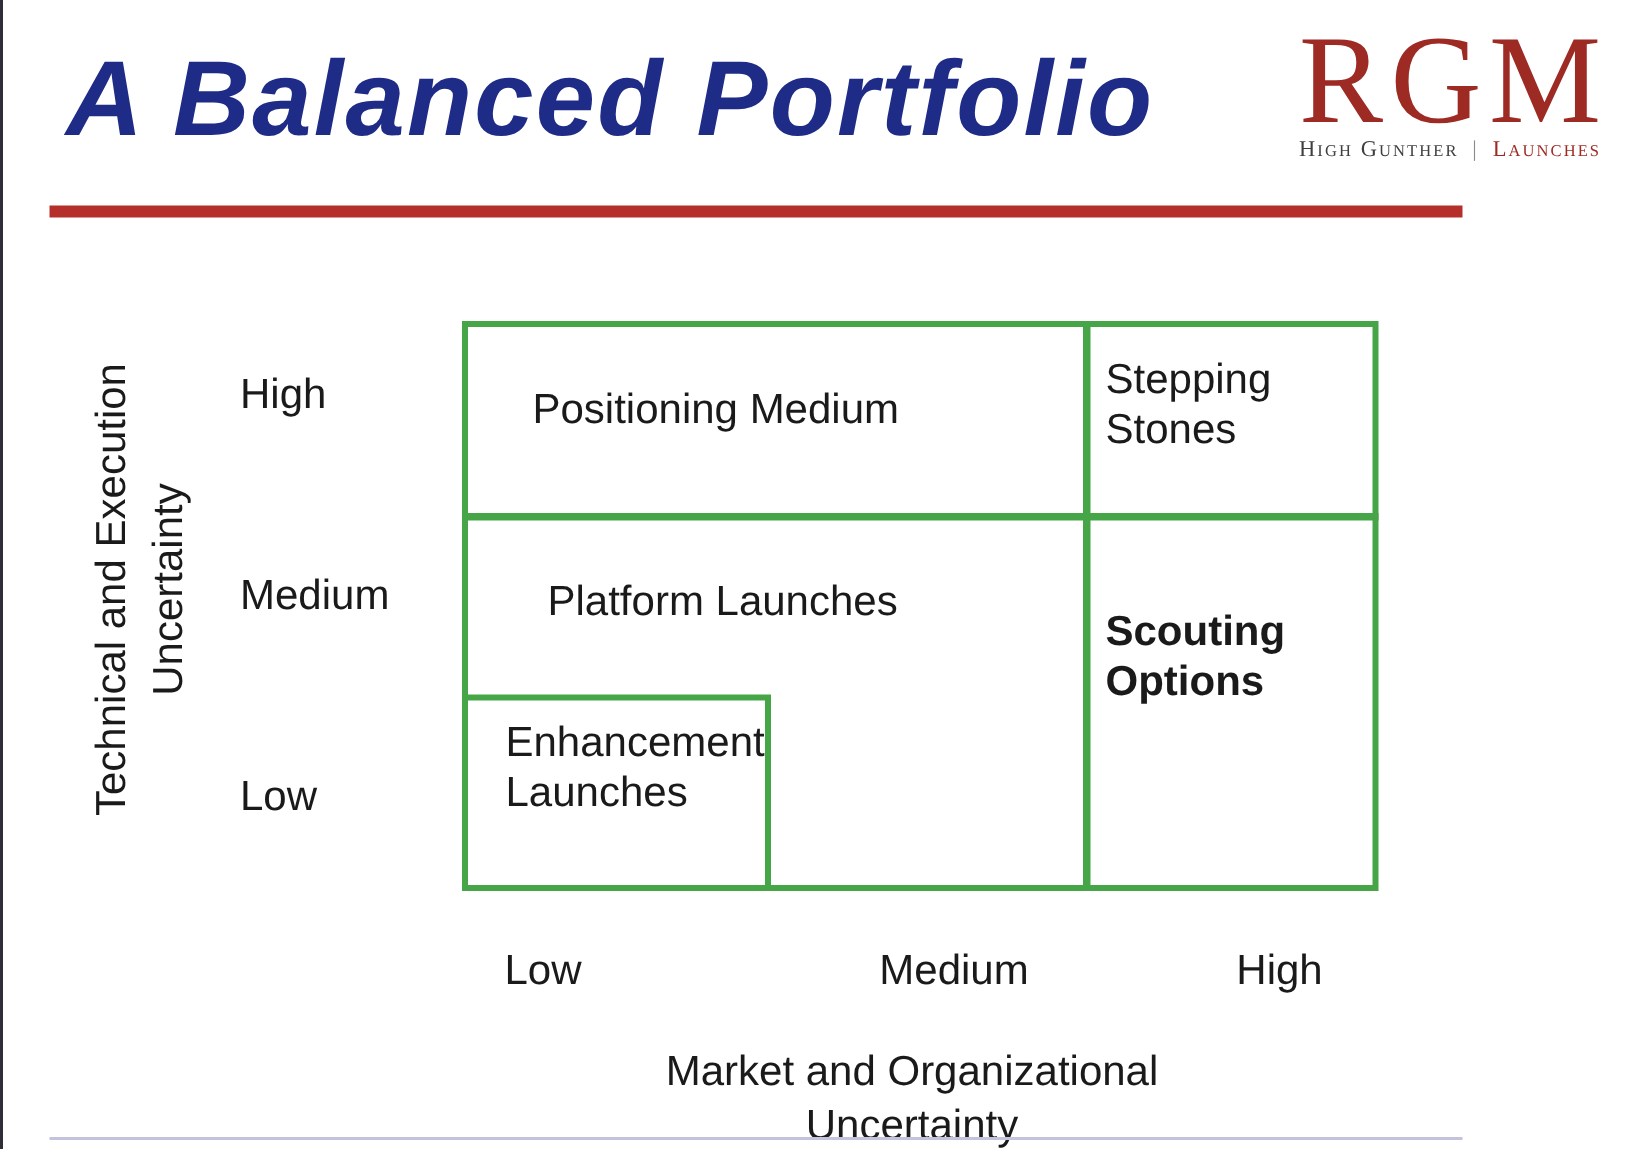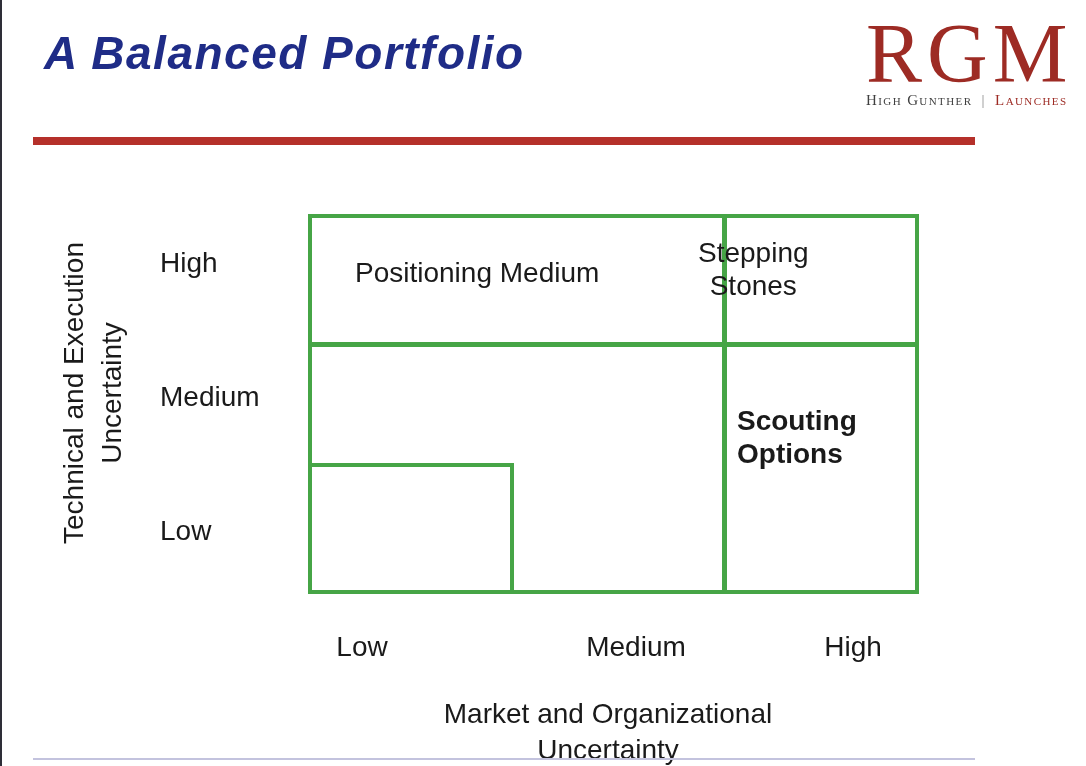--- a/index.html
+++ b/index.html
@@ -19,21 +19,21 @@
 
   
   #left-edge {
     left: 0; top: 0; width: 2px; height: 766px;
     background: #2e2e38;
   }
 
   
   #title {
     left: 44px; top: 26px;
-    font-size: 46px;
+    font-size: 71px;
     font-weight: bold;
     font-style: italic;
     letter-spacing: 1.5px;
     color: #1f2c87;
     white-space: nowrap;
   }
 
   
   #title-rule {
     left: 33px; top: 137px;
@@ -73,21 +73,21 @@
   #enhancement-box { left: 308px; top: 463px; width: 206px; height: 131px; }
 
   
   .dlabel {
     font-size: 28px;
     line-height: 33px;
     color: #1a1a1a;
     white-space: pre-line;
   }
   #cell-positioning { left: 355px; top: 256px; }
-  #cell-stepping    { left: 698px; top: 236px; text-align: center; }
+  #cell-stepping    { left: 737px; top: 236px; }
   #cell-platform    { left: 365px; top: 384px; }
   #cell-scouting    { left: 737px; top: 404px; font-weight: bold; }
   #cell-enhancement { left: 337px; top: 478px; }
 
   
   #y-label-high   { left: 160px; top: 246px; }
   #y-label-medium { left: 160px; top: 380px; }
   #y-label-low    { left: 160px; top: 514px; }
   #y-axis-title {
     left: 93px; top: 393px;
@@ -138,22 +138,25 @@
   </div>
 
   <div id="matrix-outer" class="abs green-box"></div>
   <div id="matrix-vdiv" class="abs green-line"></div>
   <div id="matrix-hdiv" class="abs green-line"></div>
   <div id="enhancement-box" class="abs green-box"></div>
 
   <div id="cell-positioning" class="abs dlabel">Positioning Medium</div>
   <div id="cell-stepping" class="abs dlabel">Stepping
 Stones</div>
+  <div id="cell-platform" class="abs dlabel">Platform Launches</div>
   <div id="cell-scouting" class="abs dlabel">Scouting
 Options</div>
+  <div id="cell-enhancement" class="abs dlabel">Enhancement
+Launches</div>
 
   <div id="y-axis-title" class="abs dlabel">Technical and Execution
 Uncertainty</div>
   <div id="y-label-high" class="abs dlabel">High</div>
   <div id="y-label-medium" class="abs dlabel">Medium</div>
   <div id="y-label-low" class="abs dlabel">Low</div>
 
   <div id="x-label-low" class="abs dlabel x-tick">Low</div>
   <div id="x-label-medium" class="abs dlabel x-tick">Medium</div>
   <div id="x-label-high" class="abs dlabel x-tick">High</div>

